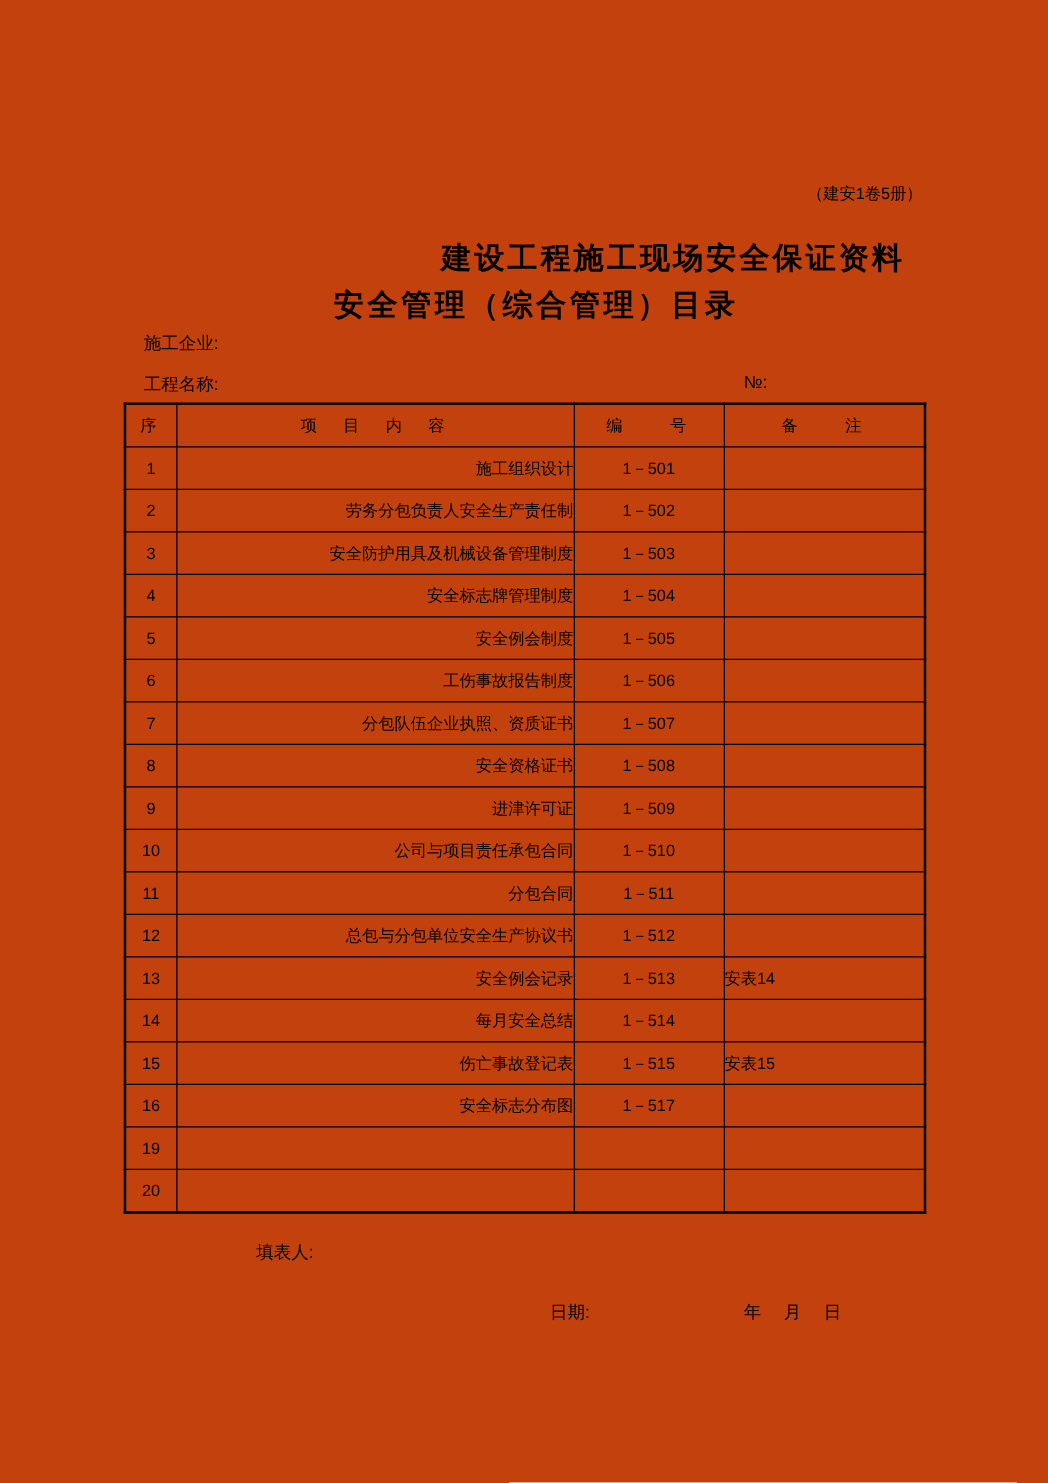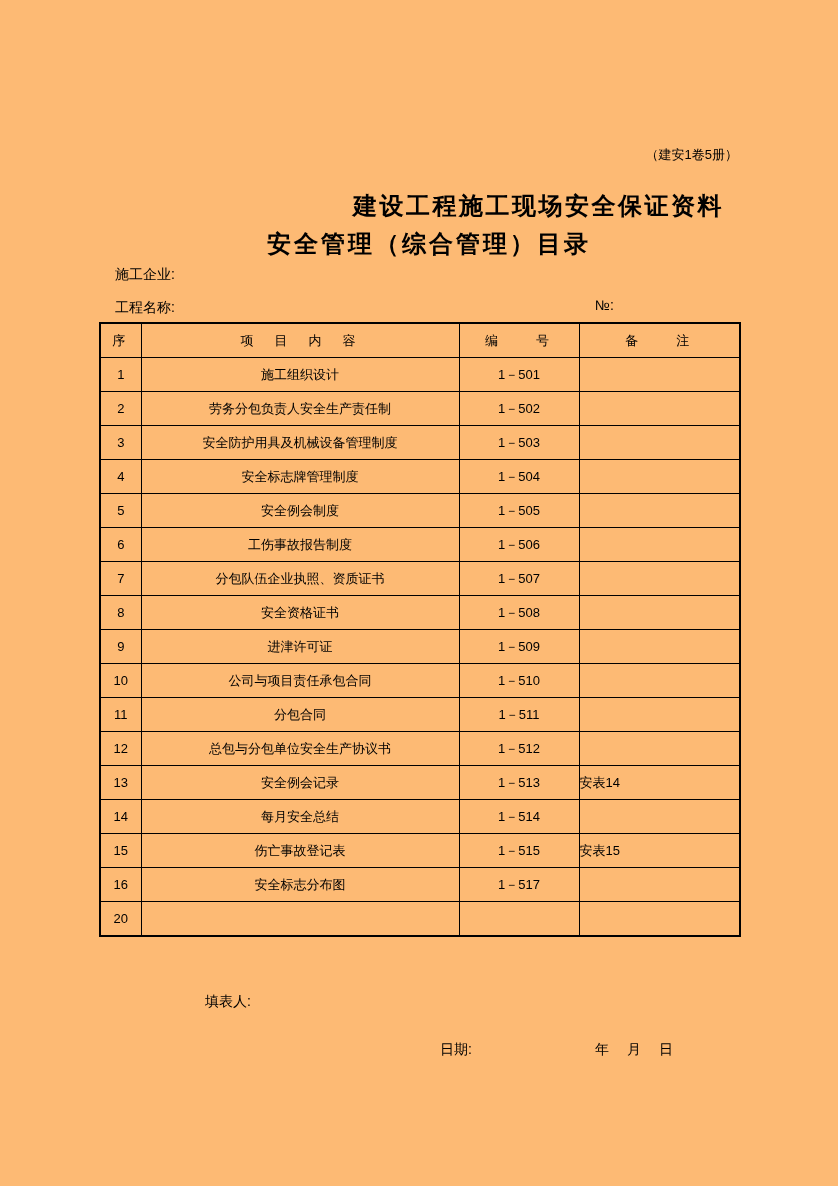--- a/index.html
+++ b/index.html
@@ -4,21 +4,21 @@
 <style>
   html, body {
     margin: 0;
     padding: 0;
     background: #ffffff;
   }
   .page {
     position: relative;
     width: 838px;
     height: 1186px;
-    background: #fdba74;
+    background: #c2410c;
     color: #000000;
     font-family: "Liberation Sans", sans-serif;
     overflow: hidden;
   }
   .volume-note {
     position: absolute;
     top: 146px;
     left: 438px;
     width: 300px;
     text-align: right;
@@ -85,21 +85,21 @@
   }
   table.directory th {
     text-align: center;
     letter-spacing: 4px;
   }
   col.c-index  { width: 41px; }
   col.c-content{ width: 318px; }
   col.c-code   { width: 120px; }
   col.c-remark { width: 161px; }
   td.c-index { text-align: center; }
-  td.c-content { text-align: center; padding-left: 13px; }
+  td.c-content { text-align: right; padding-left: 13px; }
   td.c-code { text-align: center; }
   td.c-remark { text-align: left; padding-left: 18px; }
   .footer-filler {
     position: absolute;
     top: 993px;
     left: 205px;
     font-size: 14px;
   }
   .footer-date {
     position: absolute;
@@ -239,20 +239,26 @@
       <td class="c-code">1－515</td>
       <td class="c-remark">安表15</td>
     </tr>
         <tr>
       <td class="c-index">16</td>
       <td class="c-content">安全标志分布图</td>
       <td class="c-code">1－517</td>
       <td class="c-remark"></td>
     </tr>
         <tr>
+      <td class="c-index">19</td>
+      <td class="c-content"></td>
+      <td class="c-code"></td>
+      <td class="c-remark"></td>
+    </tr>
+        <tr>
       <td class="c-index">20</td>
       <td class="c-content"></td>
       <td class="c-code"></td>
       <td class="c-remark"></td>
     </tr>
       </tbody>
   </table>
 
   <div class="footer-filler">填表人:</div>
 

